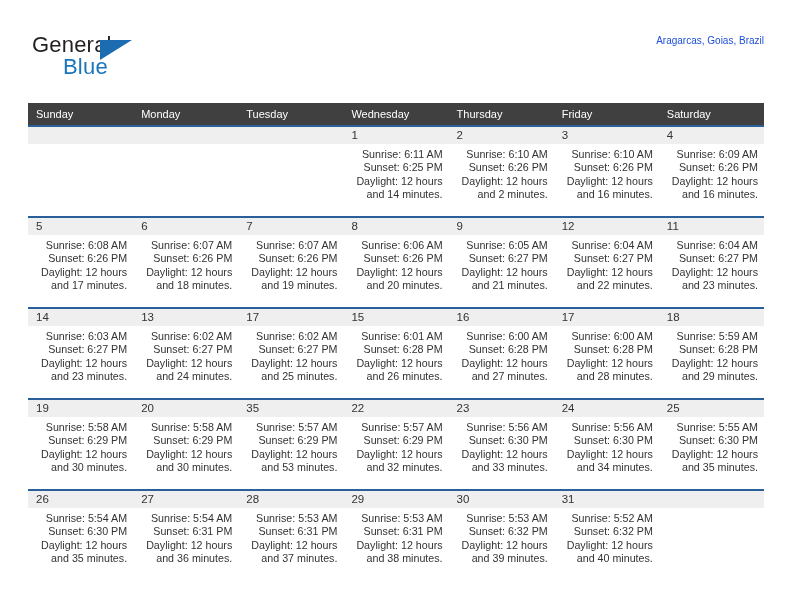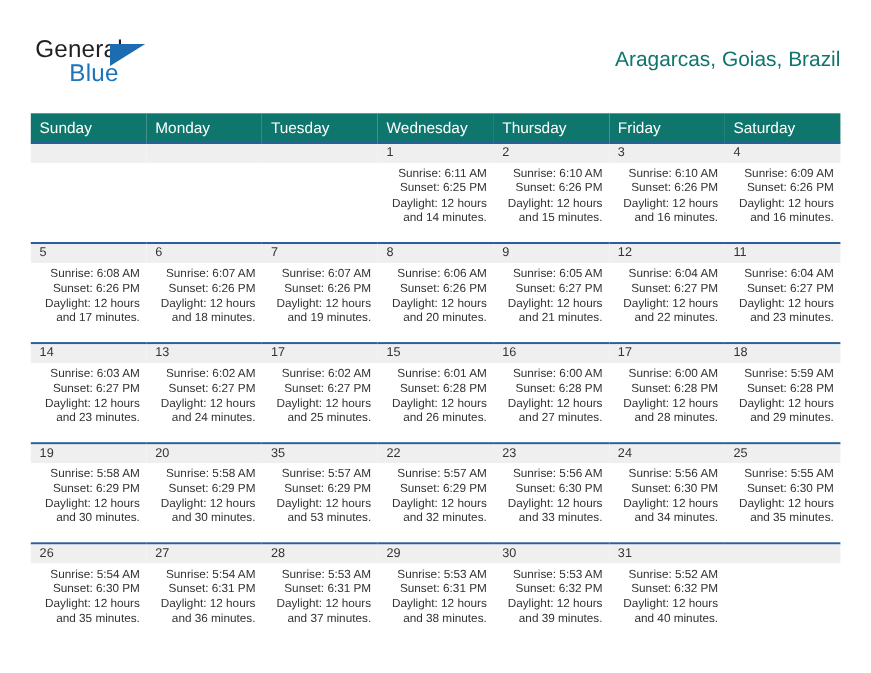--- a/index.html
+++ b/index.html
@@ -73,45 +73,45 @@
     top: 0;
     text-align: right;
   }
   .cal-title {
     font-size: 26px;
     color: #000000;
     line-height: 32px;
     white-space: nowrap;
   }
   .cal-subtitle {
-    margin-top: 20px;
-    font-size: 19px;
-    color: #0f766e;
+    margin-top: 6px;
+    font-size: 10px;
+    color: #1d4ed8;
     line-height: 18px;
     white-space: nowrap;
   }
 
   
   .calendar {
     position: absolute;
     left: 28px;
     top: 103px;
     width: 736px;
   }
 
   table.cal-table {
     width: 736px;
     border-collapse: collapse;
     table-layout: fixed;
   }
 
   thead th {
-    background: #0f766e;
+    background: #404040;
     color: #ffffff;
-    font-size: 14px;
+    font-size: 11px;
     font-weight: normal;
     text-align: left;
     padding: 5px 0 5px 8px;
     height: 12px;
     border: none;
   }
 
   tbody tr.week-row > td {
     border-top: 2px solid #2a6099;
     vertical-align: top;
@@ -210,21 +210,21 @@
                 </div>
               </div>
             </td>
             <td>
               <div class="cell">
                 <div class="daynum-band">2</div>
                 <div class="cell-body">
                   <div>Sunrise: 6:10 AM</div>
                   <div>Sunset: 6:26 PM</div>
                   <div>Daylight: 12 hours</div>
-                  <div>and 15 minutes.</div>
+                  <div>and 2 minutes.</div>
                 </div>
               </div>
             </td>
             <td>
               <div class="cell">
                 <div class="daynum-band">3</div>
                 <div class="cell-body">
                   <div>Sunrise: 6:10 AM</div>
                   <div>Sunset: 6:26 PM</div>
                   <div>Daylight: 12 hours</div>

